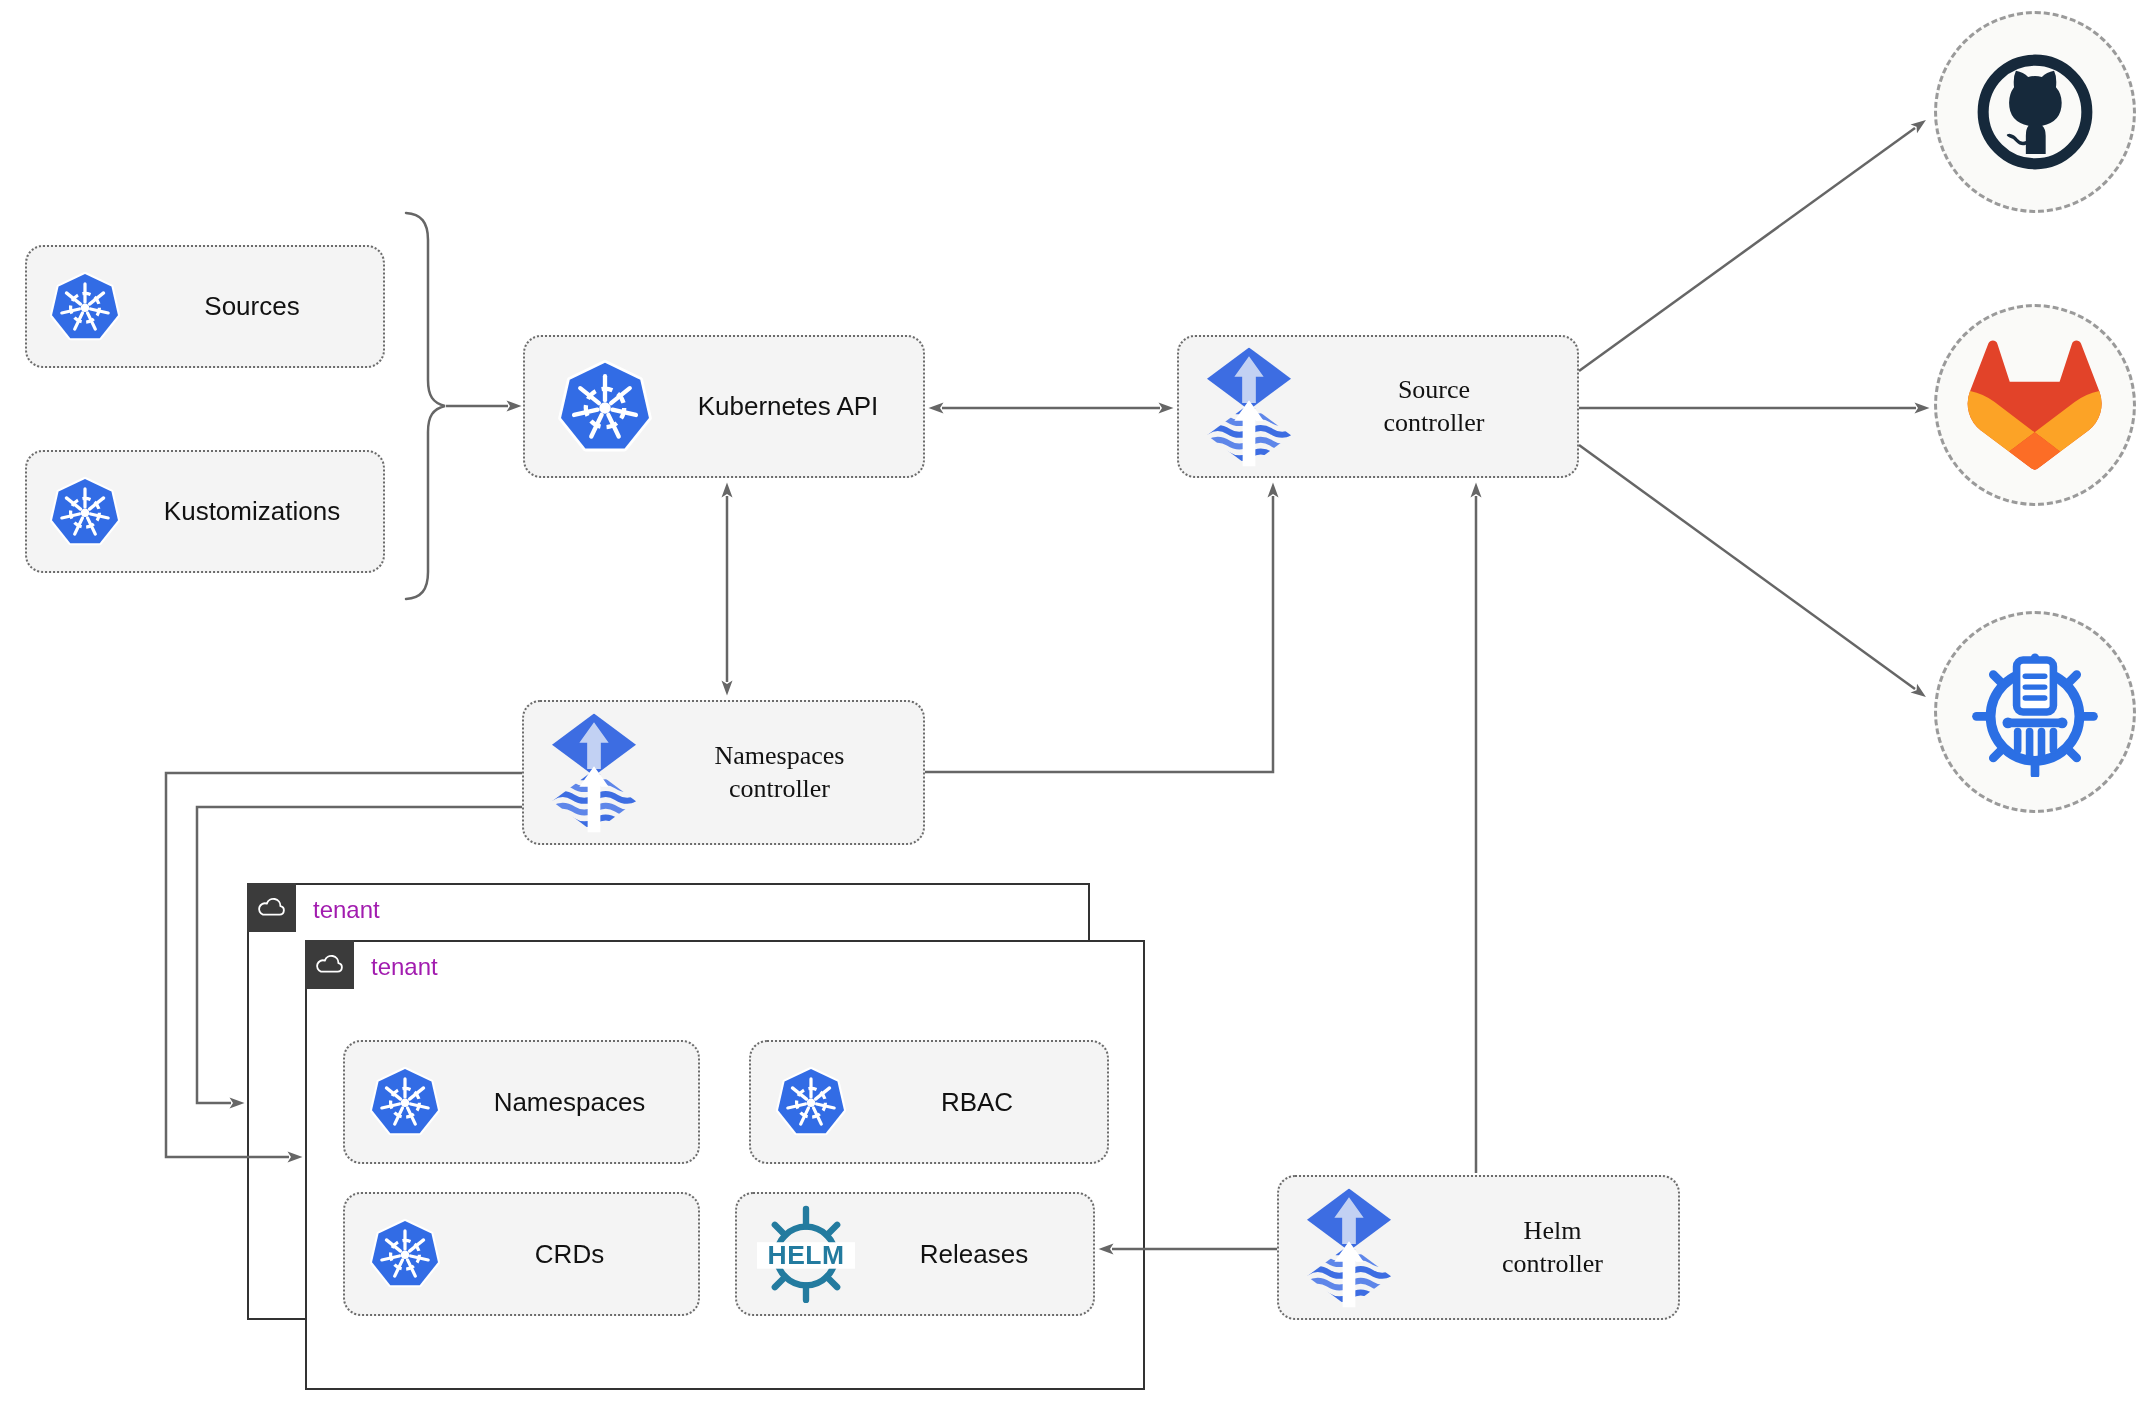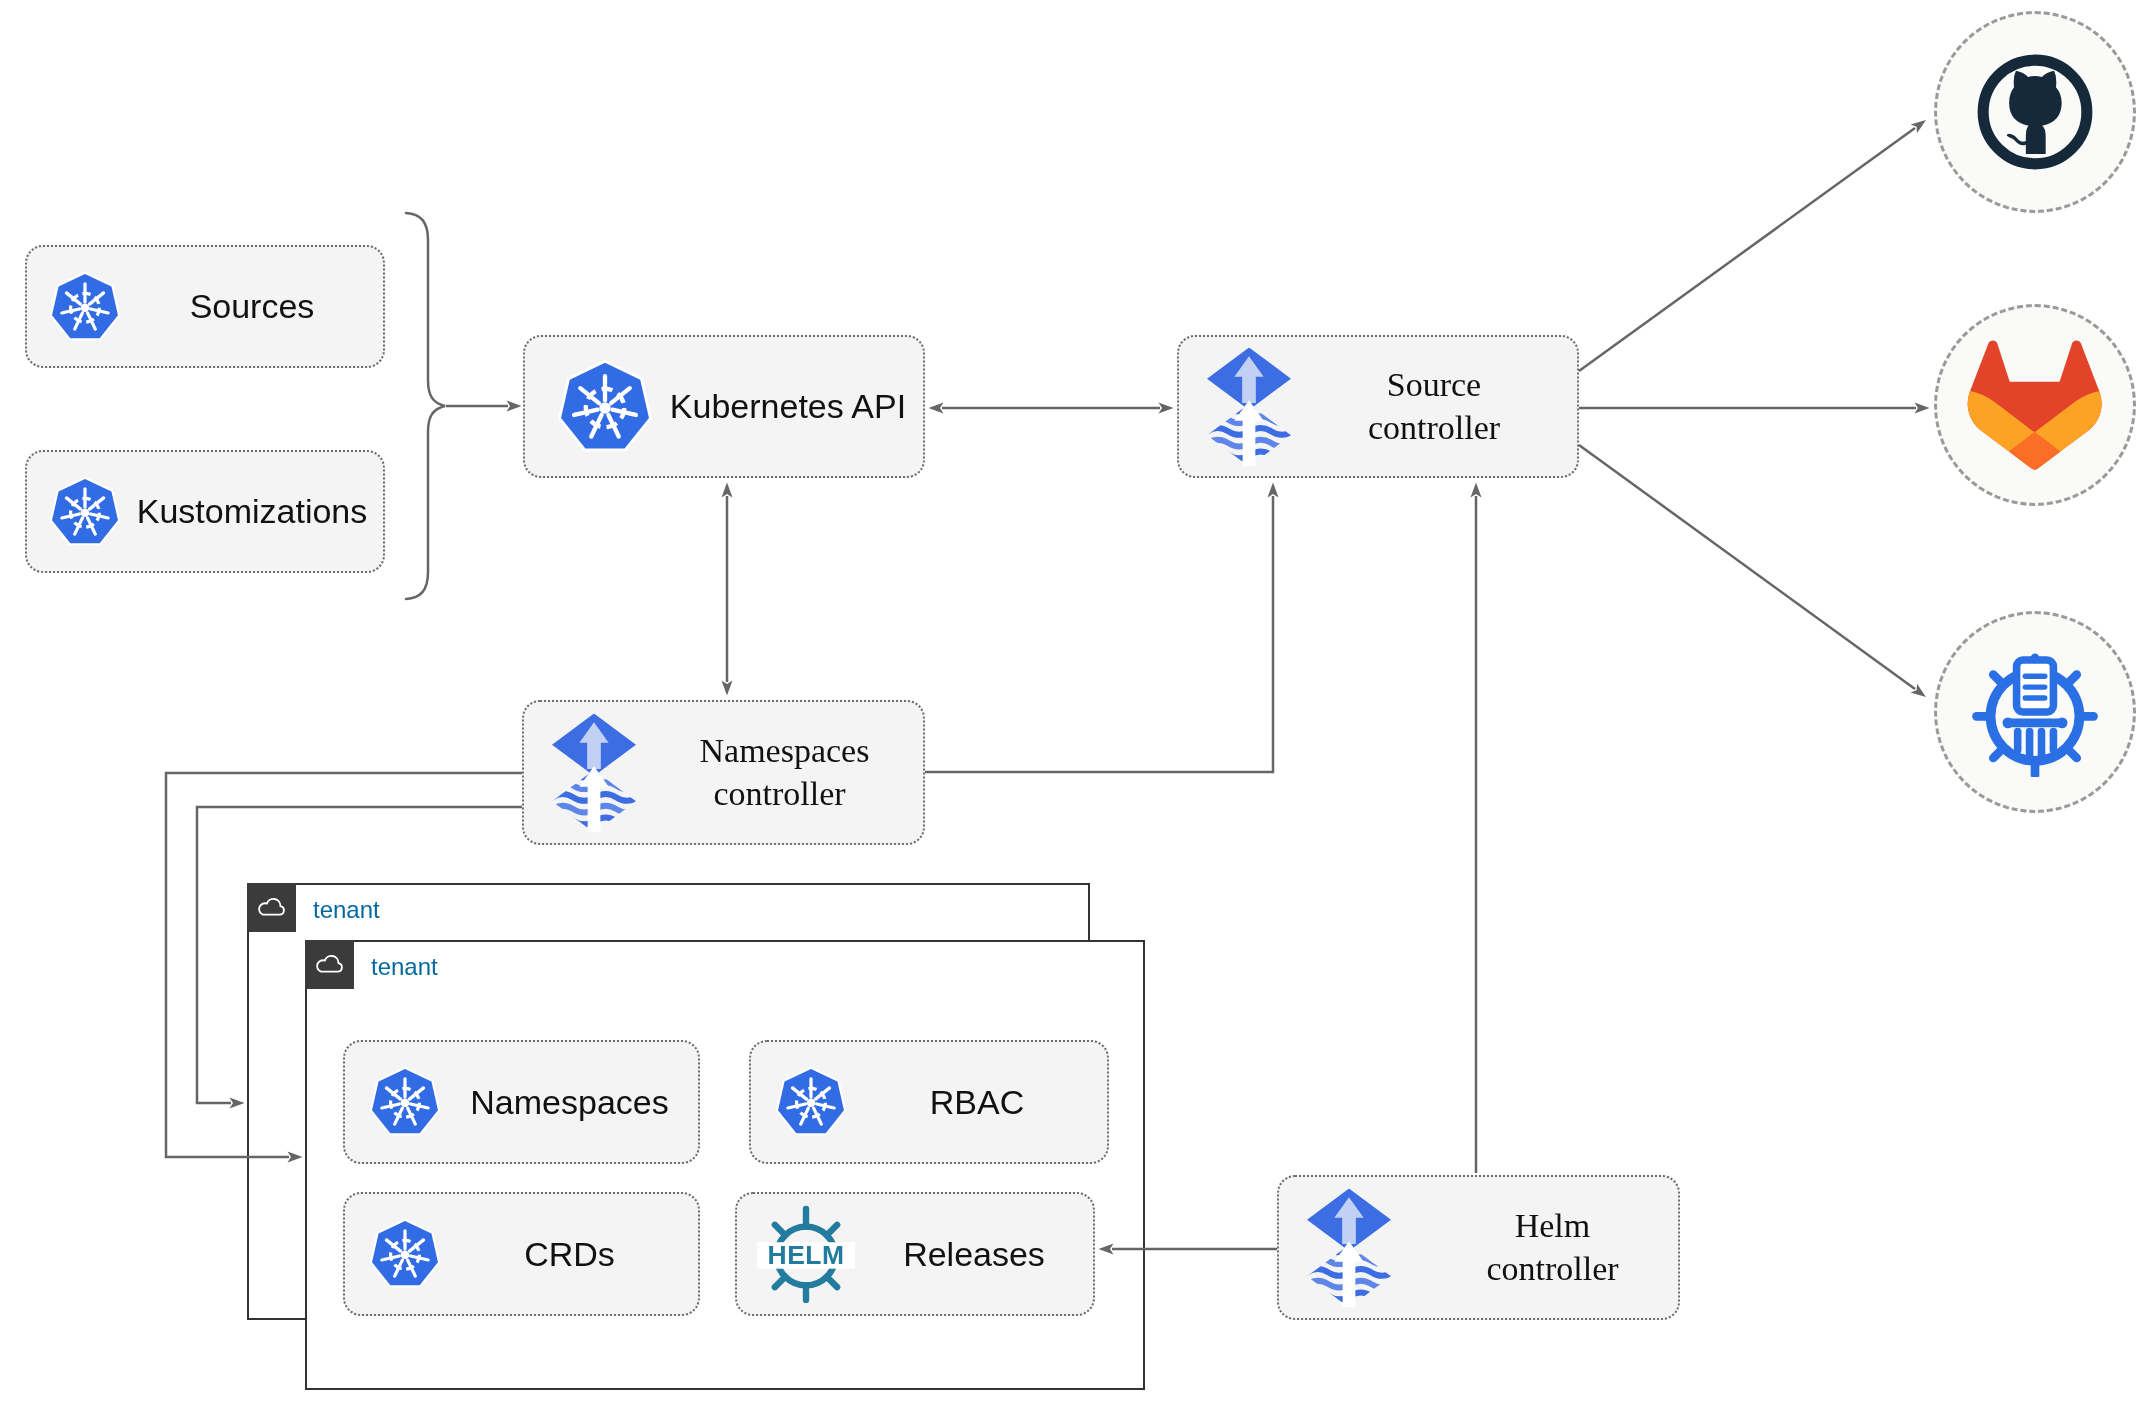--- a/index.html
+++ b/index.html
@@ -8,35 +8,35 @@
     font-family:"Liberation Sans", sans-serif; overflow:hidden;
   }
   
   .pill {
     position:absolute; display:flex; align-items:center;
     background:#F4F4F4; border:2px dotted #6B6B6B; border-radius:18px;
     box-sizing:border-box; z-index:3;
   }
   .pill .icon { flex:0 0 auto; display:flex; align-items:center; justify-content:center; }
   .pill .lbl {
-    flex:1; text-align:center; font-size:34px; color:#111; line-height:1.25;
+    flex:1; text-align:center; font-size:26px; color:#111; line-height:1.25;
   }
   .pill .lbl.narrow { max-width:160px; margin:6px auto;font-family:Liberation Serif, serif; }
   
   .tenant {
     position:absolute; background:#ffffff; border:2px solid #333;
     box-sizing:border-box;
   }
   .tenant-header {
     position:absolute; top:-2px; left:-2px; width:49px; height:49px;
     background:#3B3B3B; display:flex; align-items:center; justify-content:center;
   }
   .tenant-label {
     position:absolute; left:64px; top:0; height:49px; display:flex;
-    align-items:center; font-size:24px; color:#0369a1;
+    align-items:center; font-size:24px; color:#a21caf;
   }
   
   .provider {
     position:absolute; width:202px; height:202px; border-radius:50%;
     border:3px dashed #9A9A9A; background:#FAFAF8; box-sizing:border-box;
     display:flex; align-items:center; justify-content:center; z-index:3;
   }
   .connectors { position:absolute; left:0; top:0; z-index:10; pointer-events:none; }
   .z1 { z-index:1; } .z2 { z-index:2; }
 </style>

